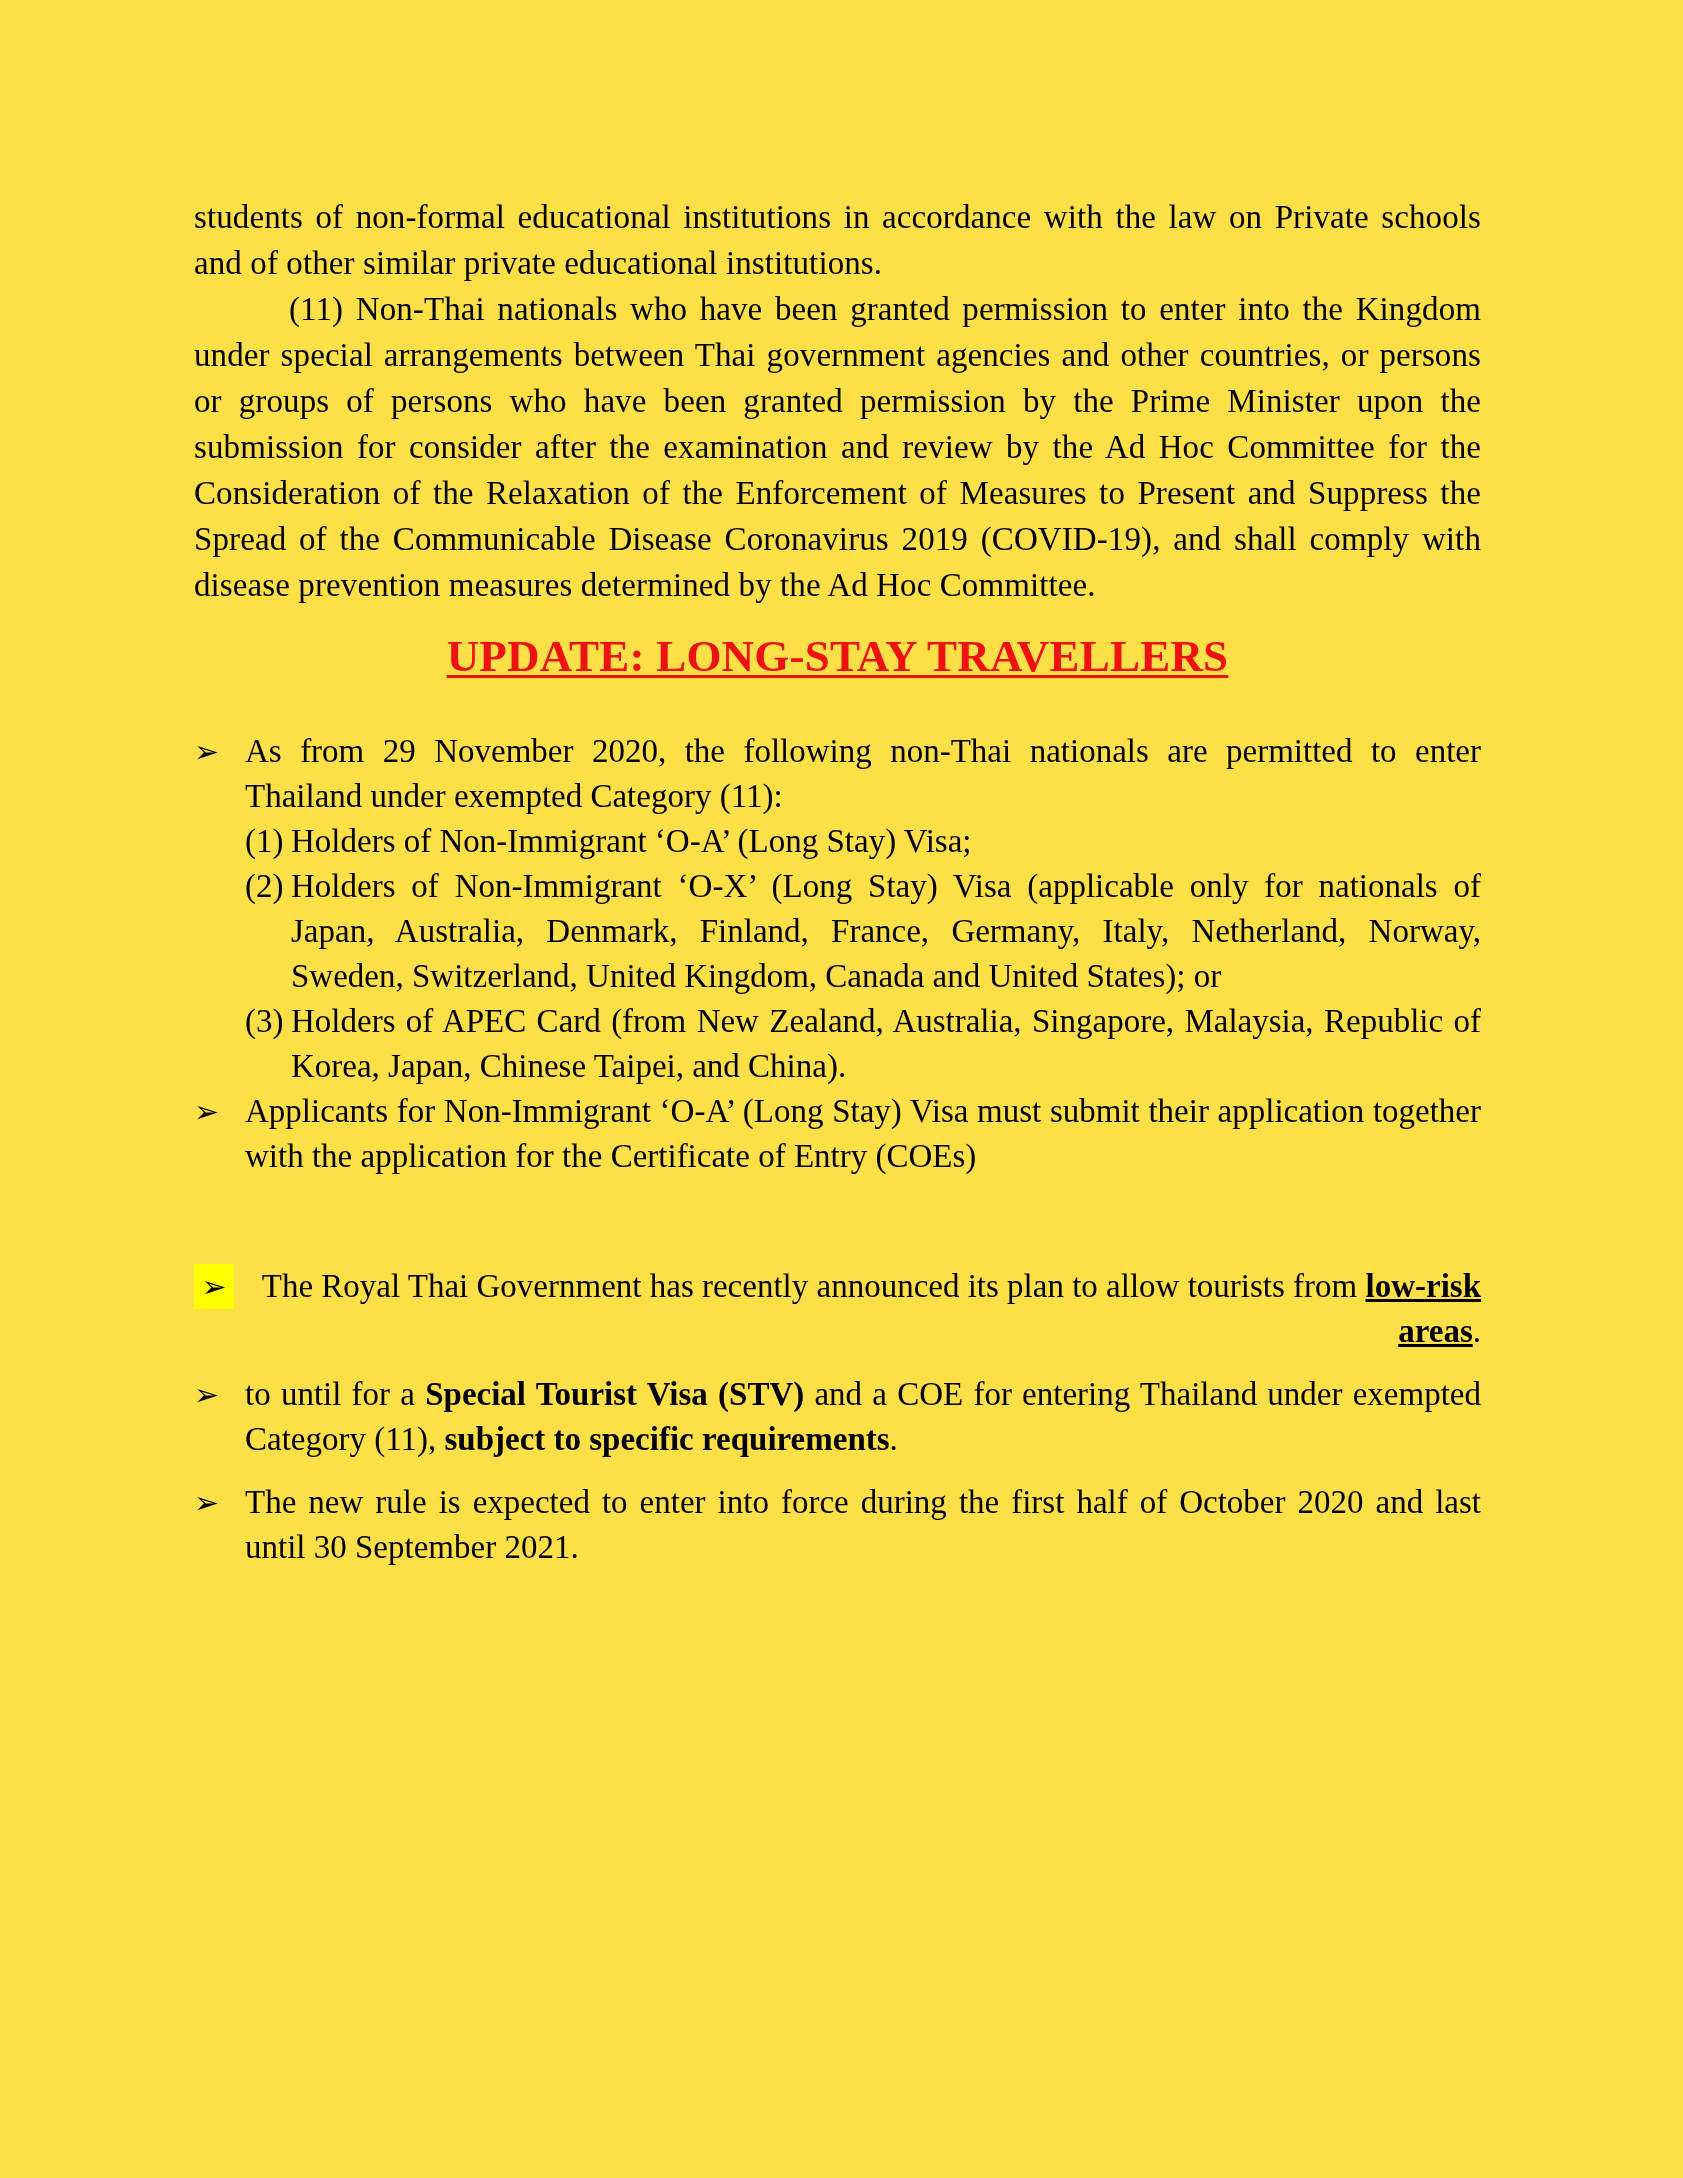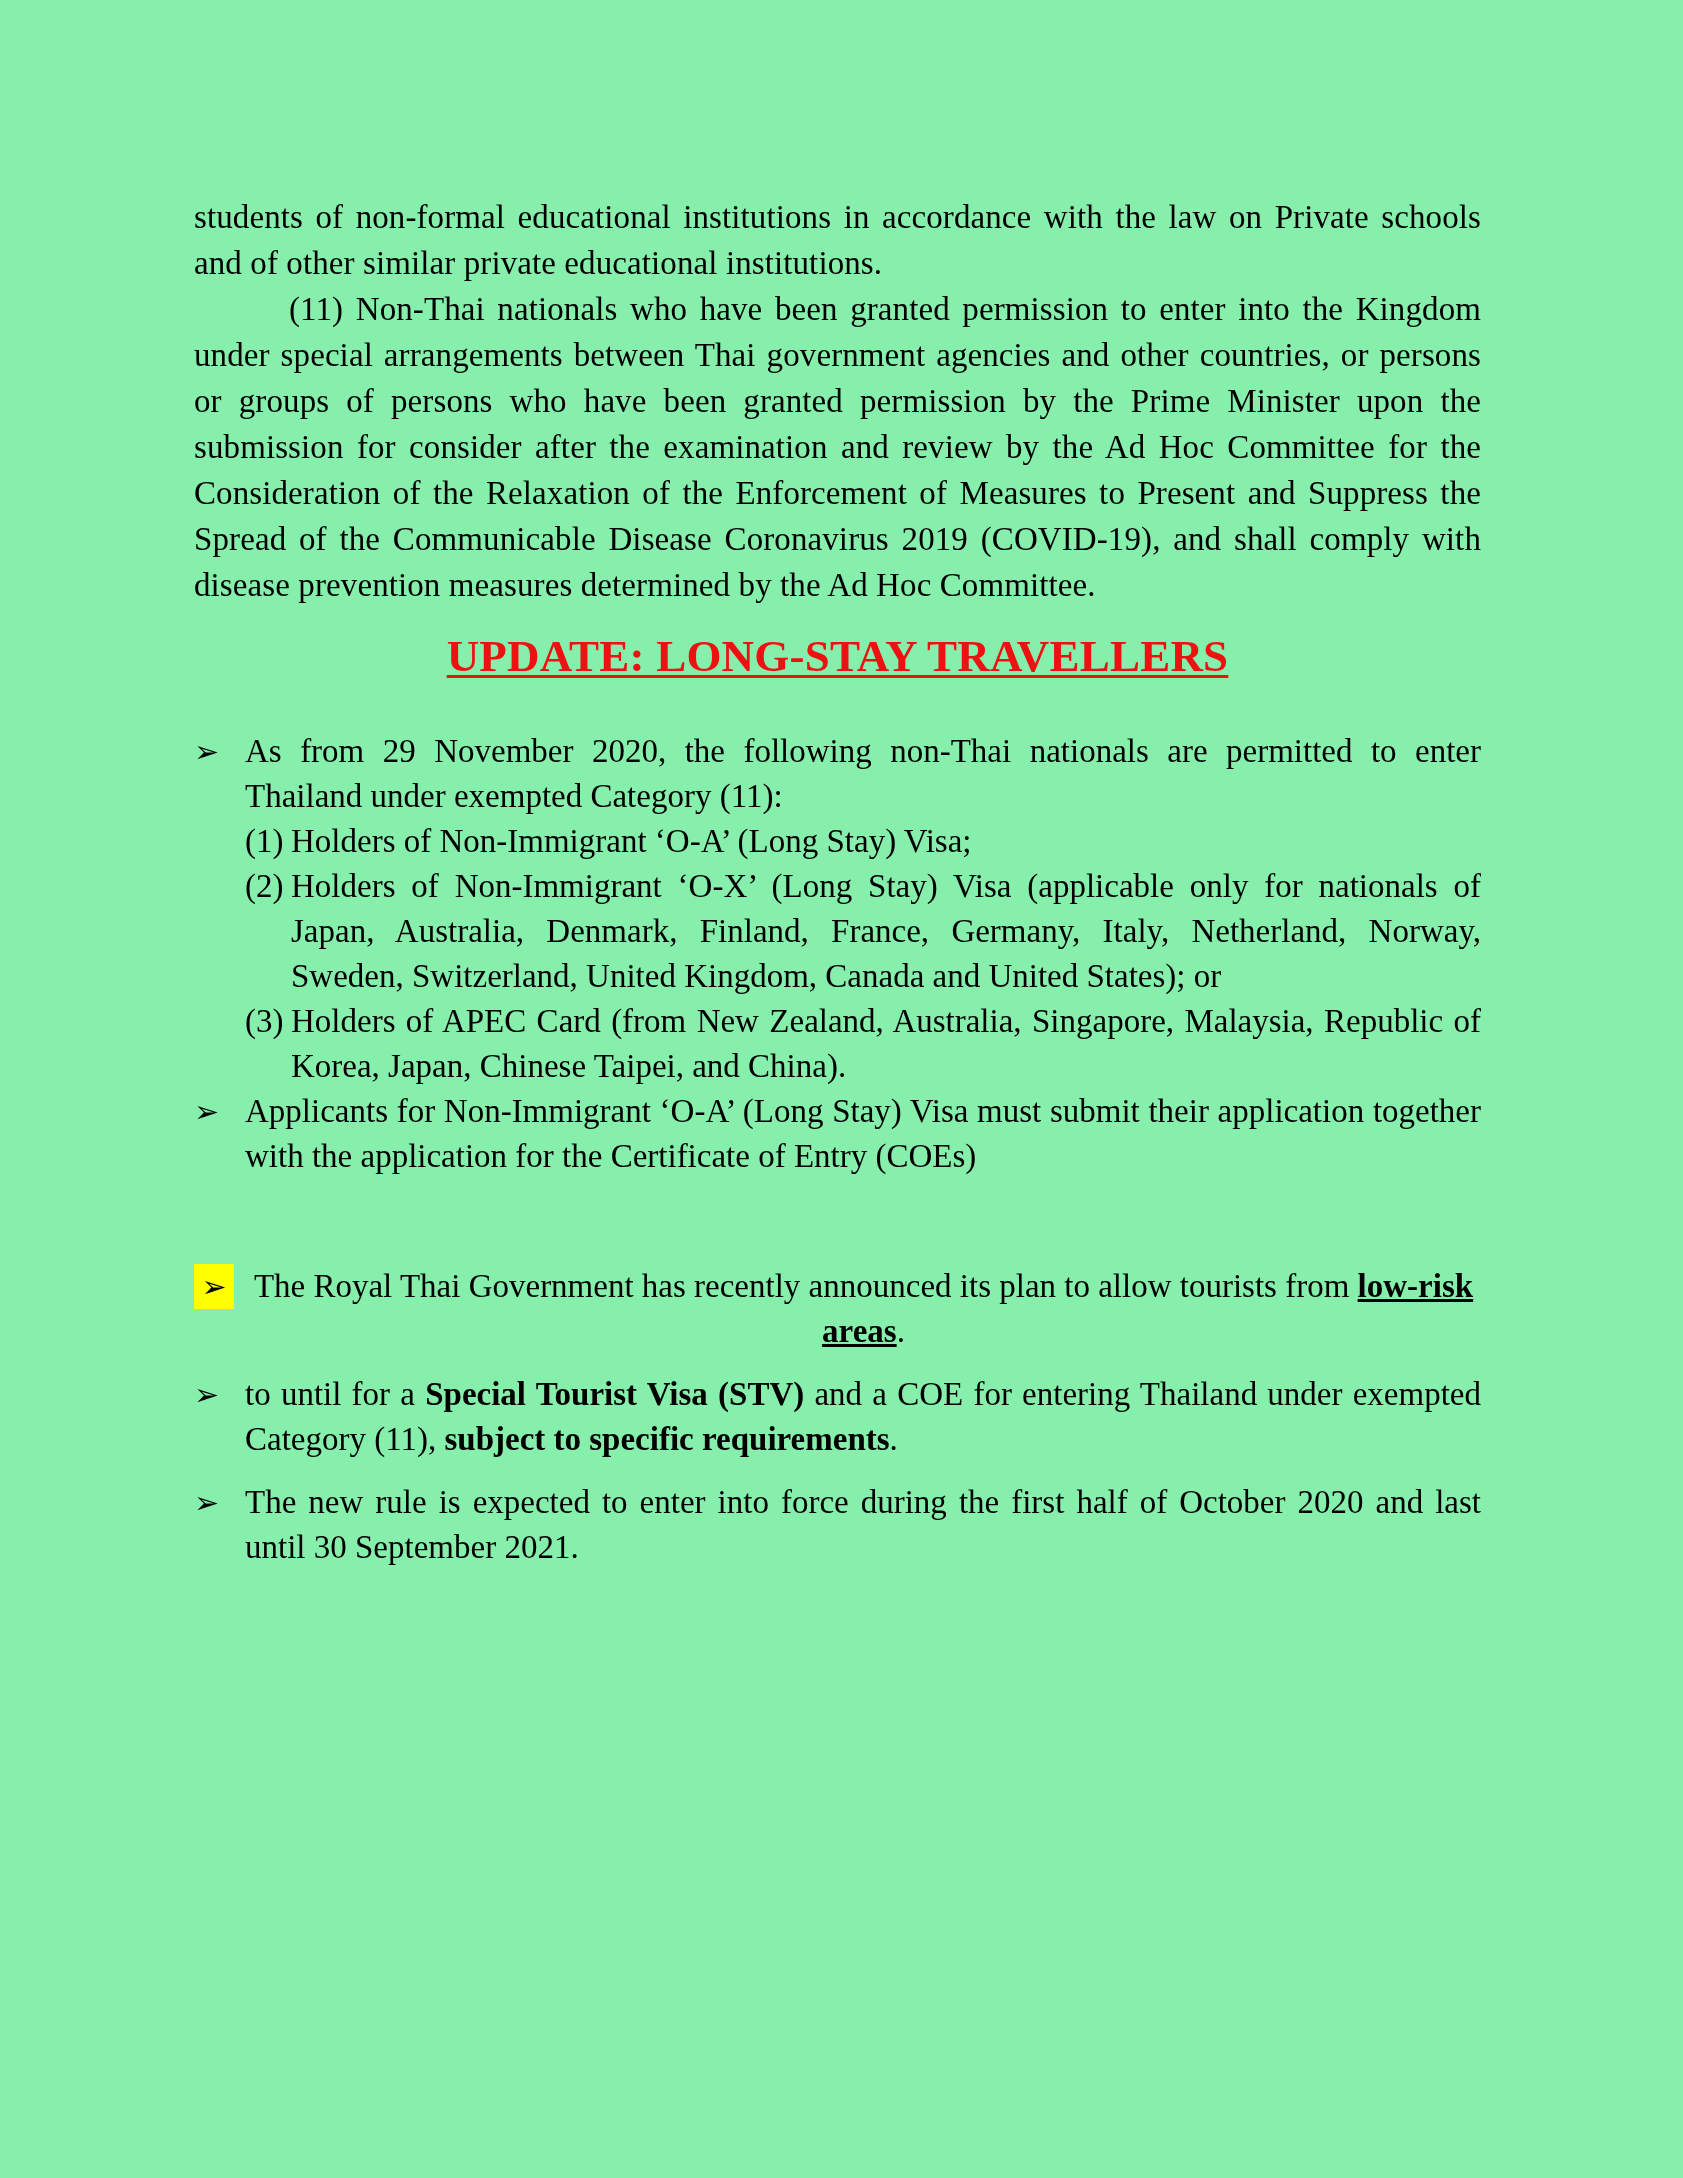--- a/index.html
+++ b/index.html
@@ -14,21 +14,21 @@
     color: #000000;
     position: relative;
     overflow: hidden;
   }
   .page {
     position: absolute;
     left: 0;
     top: 0;
     width: 1683px;
     height: 2178px;
-    background: #86efac;
+    background: #fde047;
   }
   .content {
     position: absolute;
     left: 194px;
     top: 194px;
     width: 1287px;
   }
 
   
   .para {
@@ -84,21 +84,21 @@
     width: 40px;
     margin-right: 12px;
     text-align: center;
   }
   .bullet-body {
     flex: 1 1 auto;
     text-align: justify;
     text-justify: inter-word;
   }
   .bullet-body.nojust {
-    text-align: center;
+    text-align: right;
   }
 
   
   .numrow {
     display: flex;
     align-items: flex-start;
     font-size: 33px;
     line-height: 45px;
   }
   .num-mark {

